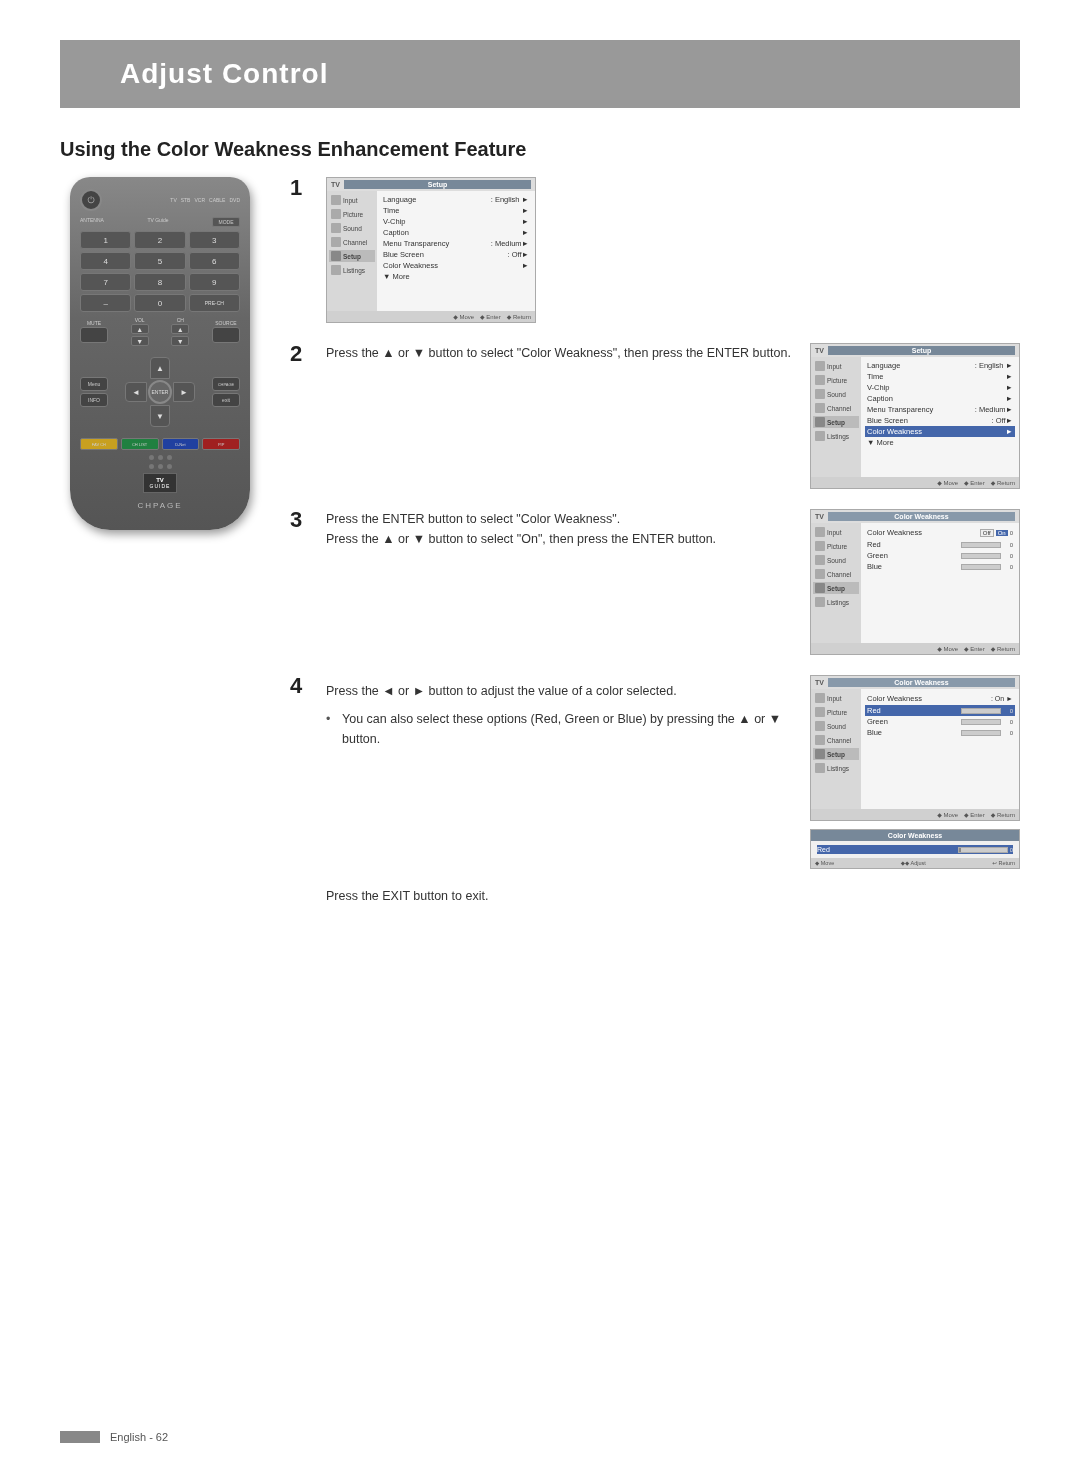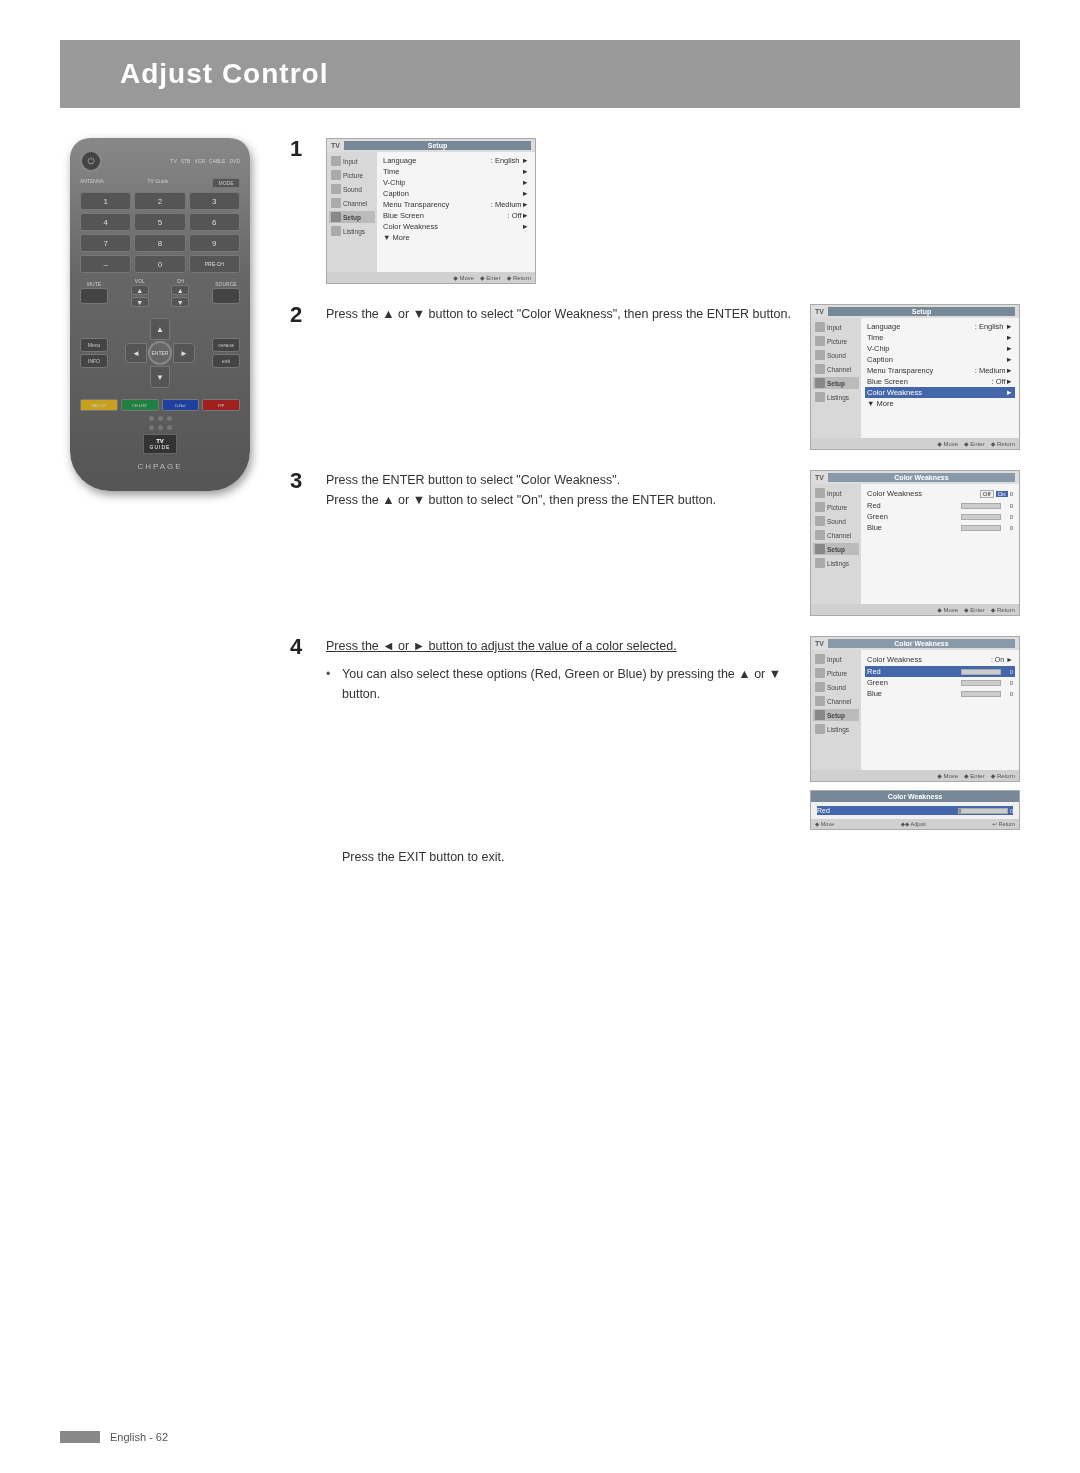--- a/index.html
+++ b/index.html
@@ -559,20 +559,21 @@
     }
   </style>
 </head>
 <body>
 
 <div class="page-header">
   <h1>Adjust Control</h1>
 </div>
 
 <div class="main-content">
+  <h2 class="section-title">Using the Color Weakness Enhancement Feature</h2>
 
   <div class="content-area">
 
     <div class="remote-container">
       <div class="remote">
 
         <div class="remote-top-row">
           <div class="power-btn">⏻</div>
           <div class="source-labels">
             <span>TV</span>
@@ -922,21 +923,21 @@
                 <span>Enter</span>
                 <span>Return</span>
             </div>
           </div>
         </div>
       </div>
 
       <div class="step" style="align-items:flex-start;">
         <div class="step-number">4</div>
         <div style="flex:1;">
-          <div class="step-text" style="text-decoration:underline;">
+          <div class="step-text" style="margin-top:6px;">
             <span>Press the ◄ or ► button to adjust the value of a color selected.</span>
           </div>
           <div class="bullet-item">
             <span class="bullet-dot">•</span>
             <span>You can also select these options (Red, Green or Blue) by pressing the ▲ or ▼ button.</span>
           </div>
         </div>
         <div class="step-screen">
 
           <div class="tv-screen" style="margin-bottom:8px;">
@@ -1027,21 +1028,21 @@
             </div>
             <div class="small-cw-footer">
               <span>◆ Move</span>
               <span>◆◆ Adjust</span>
               <span>↩ Return</span>
             </div>
           </div>
         </div>
       </div>
 
-      <div class="exit-text" style="margin-left:52px;">Press the EXIT button to exit.</div>
+      <div class="exit-text" style="margin-left:36px;">Press the EXIT button to exit.</div>
 
     </div>
   </div>
 </div>
 
 <div class="page-footer">
   <div class="page-footer-bar"></div>
   <span class="page-footer-text">English - 62</span>
 </div>
 

